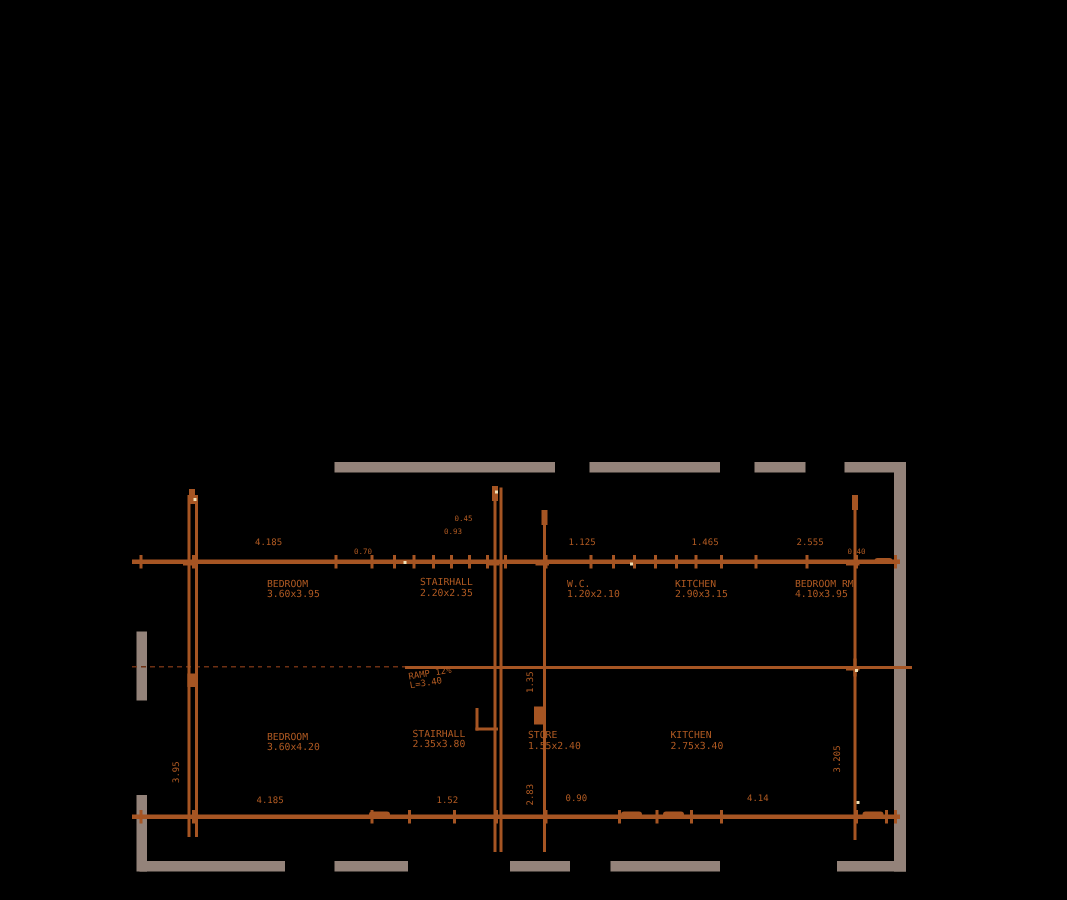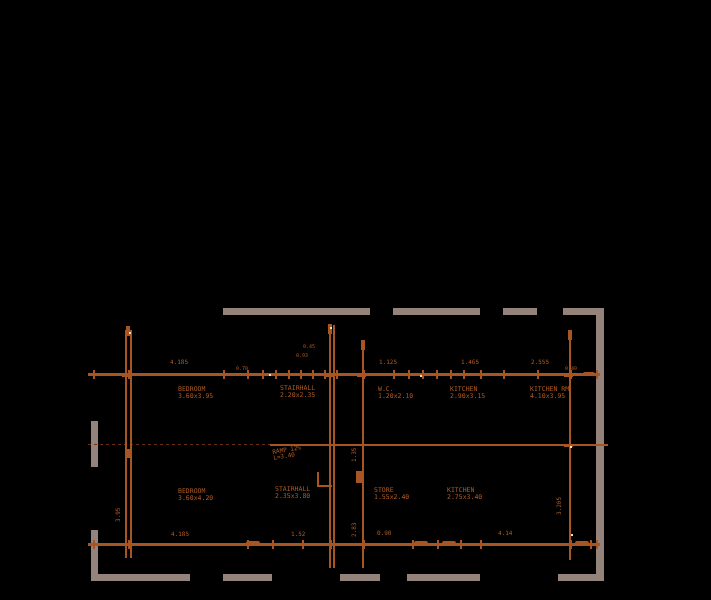--- a/index.html
+++ b/index.html
@@ -117,25 +117,25 @@
     <div class="el lbl" style="left: 351px; top: 537px; color: rgb(176, 90, 34); font-size: 6px; transform-origin: 0px 0px; transform: rotate(-90deg);">2.83</div>
     <div class="el lbl" style="left: 556px; top: 515px; color: rgb(176, 90, 34); font-size: 6px; transform-origin: 0px 0px; transform: rotate(-90deg);">3.205</div>
     <div class="el lbl" style="left: 178px; top: 386px; color: rgb(176, 90, 34); font-size: 6.5px;">BEDROOM
 3.60x3.95</div>
     <div class="el lbl" style="left: 280px; top: 385px; color: rgb(176, 90, 34); font-size: 6.5px;">STAIRHALL
 2.20x2.35</div>
     <div class="el lbl" style="left: 378px; top: 386px; color: rgb(176, 90, 34); font-size: 6.5px;">W.C.
 1.20x2.10</div>
     <div class="el lbl" style="left: 450px; top: 386px; color: rgb(176, 90, 34); font-size: 6.5px;">KITCHEN
 2.90x3.15</div>
-    <div class="el lbl" style="left: 530px; top: 386px; color: rgb(176, 90, 34); font-size: 6.5px;">KITCHEN RM
+    <div class="el lbl" style="left: 530px; top: 386px; color: rgb(176, 90, 34); font-size: 6.5px;">BEDROOM RM
 4.10x3.95</div>
     <div class="el lbl" style="left: 178px; top: 488px; color: rgb(176, 90, 34); font-size: 6.5px;">BEDROOM
 3.60x4.20</div>
     <div class="el lbl" style="left: 275px; top: 486px; color: rgb(176, 90, 34); font-size: 6.5px;">STAIRHALL
 2.35x3.80</div>
-    <div class="el lbl" style="left: 374px; top: 487px; color: rgb(176, 90, 34); font-size: 6.5px;">STORE
+    <div class="el lbl" style="left: 352px; top: 487px; color: rgb(176, 90, 34); font-size: 6.5px;">STORE
 1.55x2.40</div>
     <div class="el lbl" style="left: 447px; top: 487px; color: rgb(176, 90, 34); font-size: 6.5px;">KITCHEN
 2.75x3.40</div>
     <div class="el lbl" style="left: 272px; top: 449px; color: rgb(176, 90, 34); font-size: 6px; transform-origin: 0px 0px; transform: rotate(-9deg);">RAMP 12%
 L=3.40</div>
   </div>
 
 </body></html>

